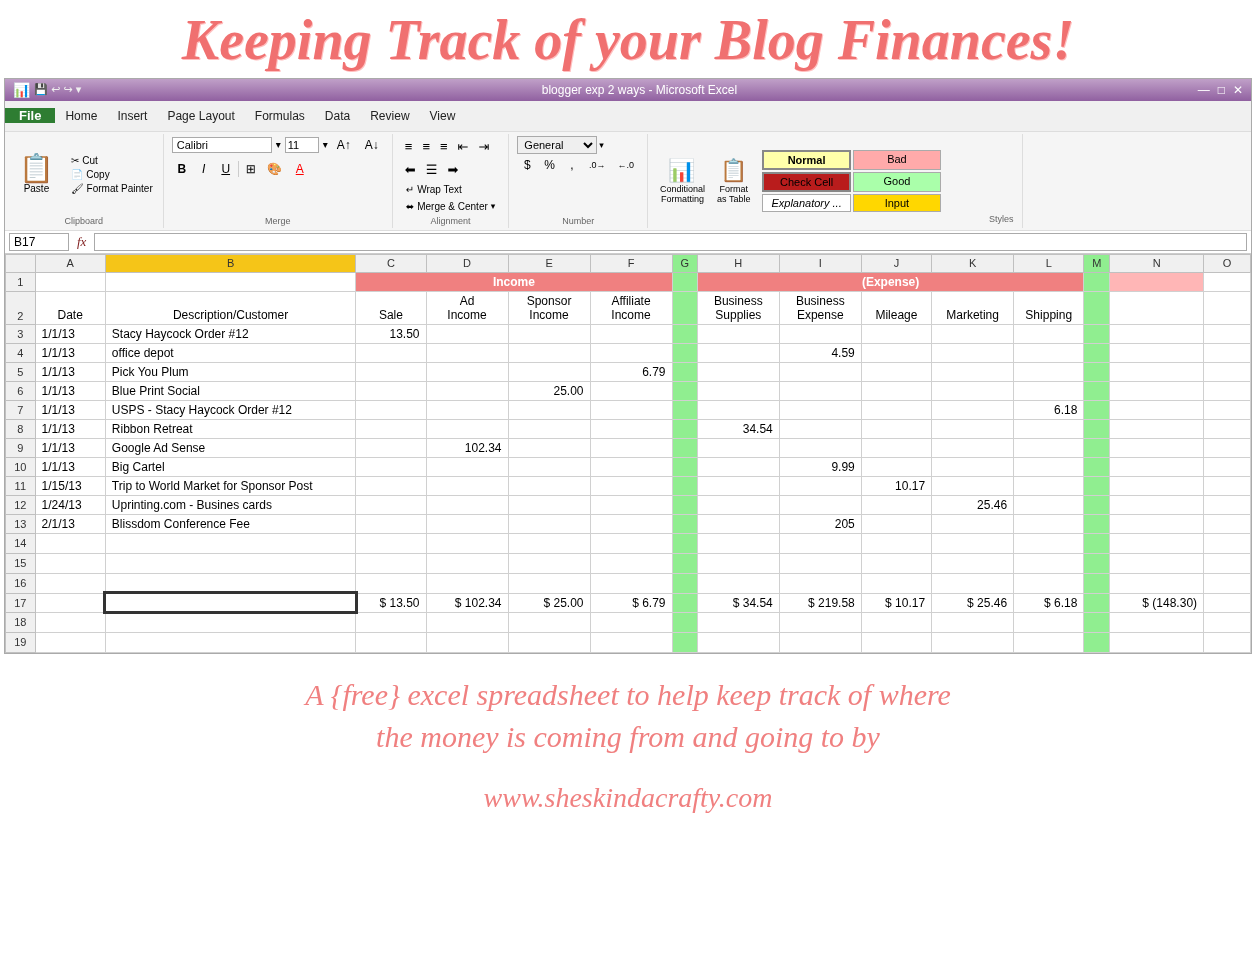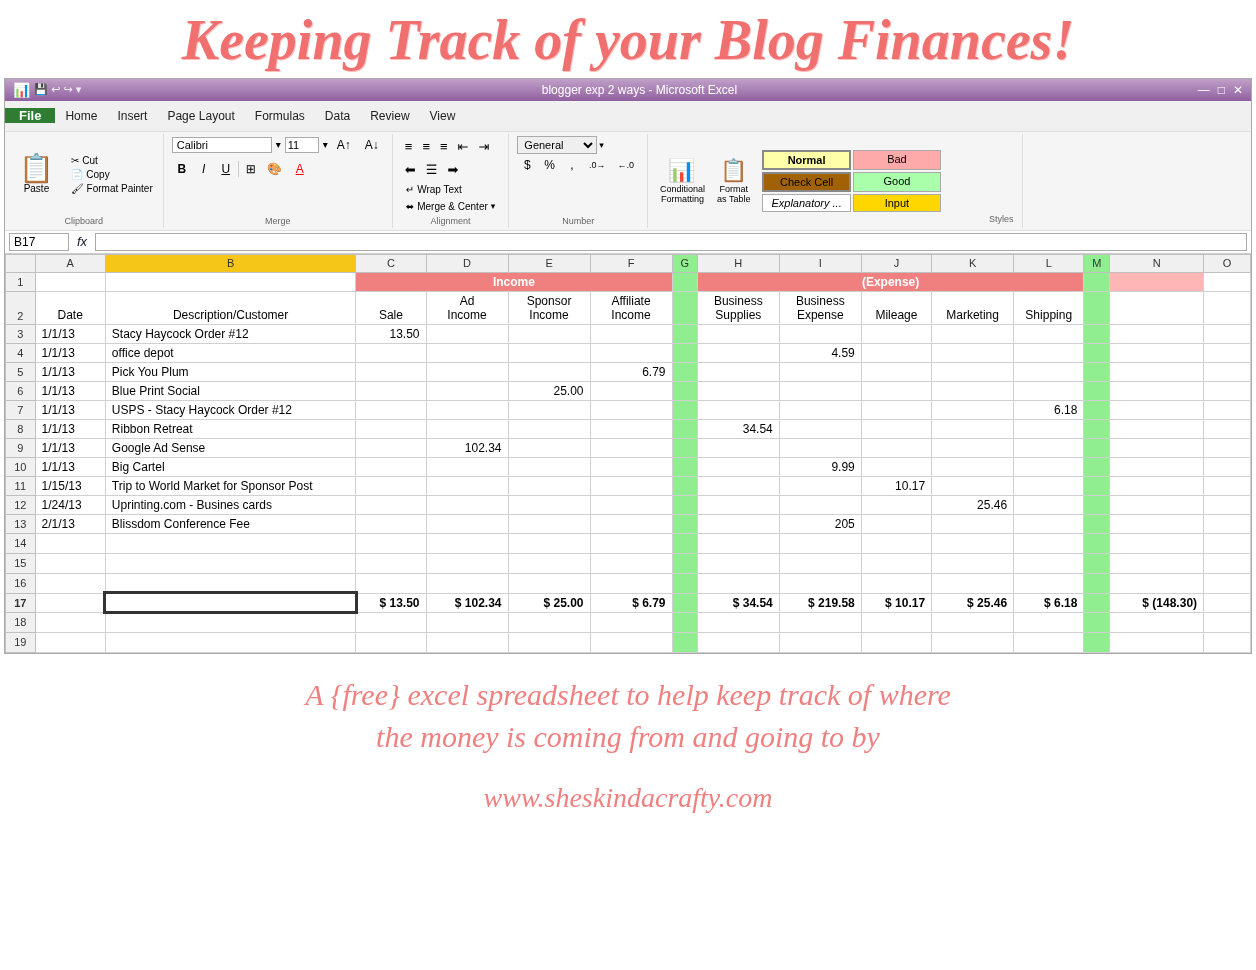--- a/index.html
+++ b/index.html
@@ -192,21 +192,21 @@
       border: 1px solid #aaa;
       padding: 2px 8px;
       font-size: 11px;
       cursor: pointer;
       text-align: center;
       min-width: 60px;
     }
     .style-normal { background: #ffffaa; border: 2px solid #888; font-weight: bold; }
     .style-bad { background: #ffaaaa; }
     .style-good { background: #aaffaa; }
-    .style-check { background: #a16207; border: 2px solid #888; }
+    .style-check { background: #b91c1c; border: 2px solid #888; }
     .style-explanatory { background: #fff; font-style: italic; }
     .style-input { background: #ffd700; }
 
     
     #formula-bar {
       display: flex;
       align-items: center;
       padding: 2px 4px;
       background: #fff;
       border-bottom: 1px solid #ccc;
@@ -305,21 +305,21 @@
     }
 
     
     .data-cell {
       text-align: right;
     }
 
     
     .totals-row td {
       border-top: 2px solid #333;
-      font-weight: bold;
+      font-weight: normal;
     }
 
     
     .selected-cell {
       border: 2px solid #333 !important;
       outline: 2px solid #333;
     }
 
     
     .total-value {
@@ -534,21 +534,21 @@
         <div class="style-box style-explanatory">Explanatory ...</div>
         <div class="style-box style-input">Input</div>
       </div>
       <div class="ribbon-group-label" style="align-self:flex-end;margin-left:44px;">Styles</div>
     </div>
 
   </div>
 
   <div id="formula-bar">
     <input id="cell-ref" class="cell-ref" value="B17" readonly="" style="">
-    <span id="formula-fx" style="font-size:13px; color:#0f172a; font-style:italic; padding:0 4px;">fx</span>
+    <span id="formula-fx" style="font-size:13px; color:#7f1d1d; font-style:italic; padding:0 4px;font-family:Liberation Serif, serif;">fx</span>
     <input id="formula-input" value="" style="flex: 1 1 0%; border: 1px solid rgb(170, 170, 170); padding: 1px 4px; font-size: 12px;">
   </div>
 
   <div id="spreadsheet">
     <table class="sheet">
       <thead>
         <tr>
           <th class="col-header row-header"></th>
           <th class="col-header" style="width:60px;">A</th>
           <th class="col-header col-b-header" style="width:200px;">B</th>

